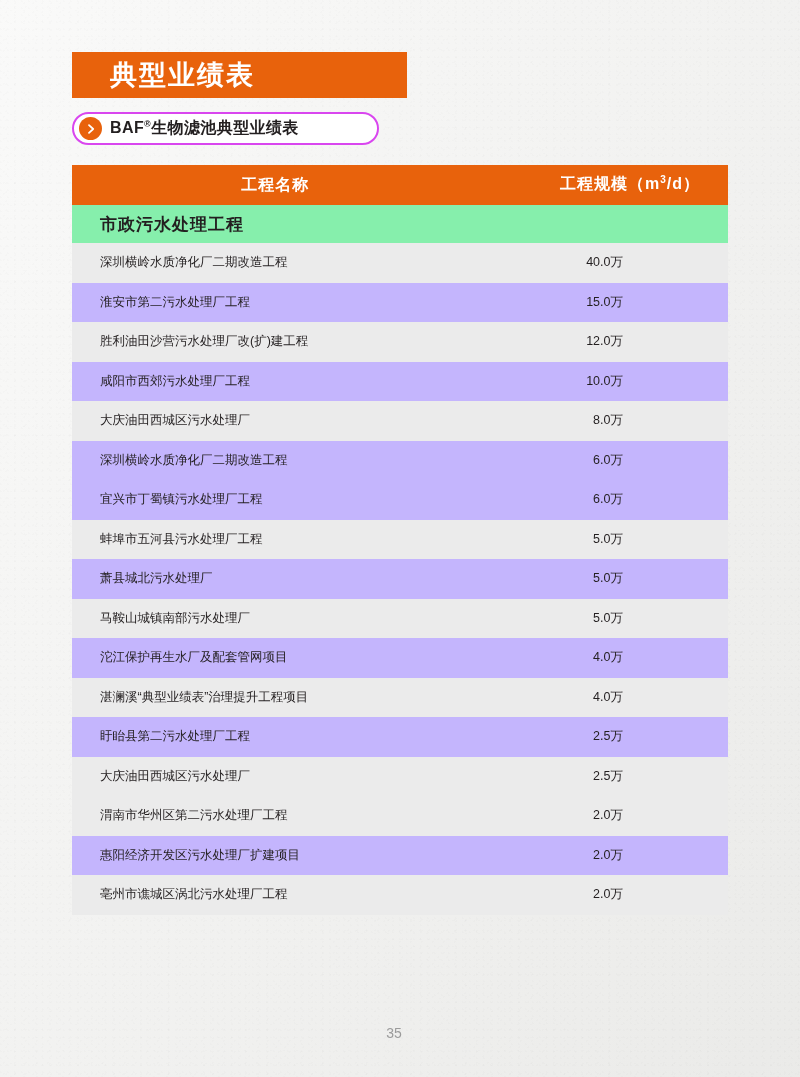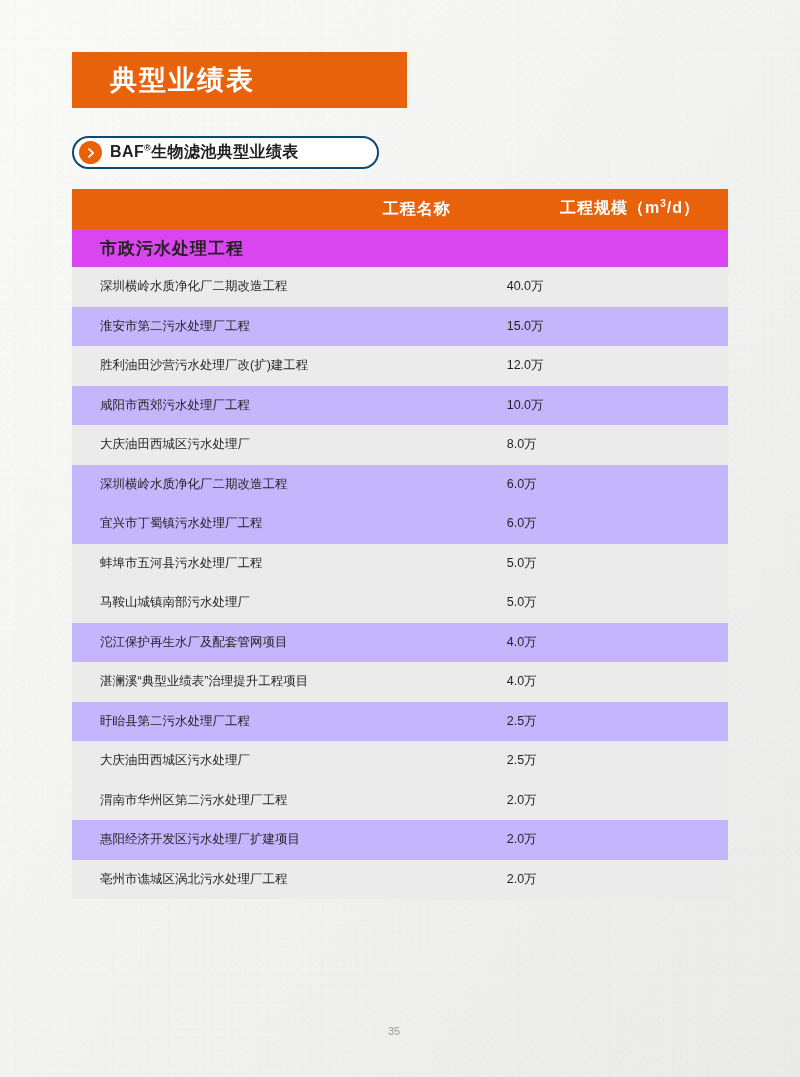--- a/index.html
+++ b/index.html
@@ -31,41 +31,41 @@
     position: relative;
     width: 800px;
     height: 1077px;
     box-sizing: border-box;
     padding: 52px 72px 0 72px;
   }
 
   
   .title-banner {
     width: 335px;
-    height: 56px;
+    height: 46px;
     background: #e8620c;
     display: flex;
     align-items: center;
     padding-left: 38px;
     box-sizing: border-box;
   }
   .title-banner .title-text {
     color: #ffffff;
     font-size: 27px;
     font-weight: bold;
     letter-spacing: 2px;
     line-height: 1;
   }
 
   
   .subtitle-pill {
-    margin-top: 28px;
+    margin-top: 14px;
     height: 33px;
     width: 307px;
-    border: 2px solid #0c4a6e;
+    border: 2px solid #d946ef;
     border-radius: 17px;
     background: #ffffff;
     display: flex;
     align-items: center;
     box-sizing: border-box;
     padding-left: 5px;
   }
   .pill-chevron {
     width: 23px;
     height: 23px;
@@ -100,54 +100,54 @@
   .perf-table thead th {
     background: #e8620c;
     color: #ffffff;
     height: 40px;
     font-size: 16px;
     font-weight: bold;
     letter-spacing: 1px;
     padding: 0 28px;
     box-sizing: border-box;
   }
-  .perf-table thead th.col-name { text-align: right; width: 62%; }
+  .perf-table thead th.col-name { text-align: center; width: 62%; }
   .perf-table thead th.col-scale { text-align: right; width: 38%; }
   .perf-table thead th sup { font-size: 10px; }
 
   tr.section-row td {
-    background: #d946ef;
+    background: #86efac;
     height: 38px;
     font-size: 17px;
     font-weight: bold;
     color: #231f20;
     padding: 0 28px;
     letter-spacing: 1px;
   }
 
   tr.data-row td {
     height: 39.5px;
     font-size: 12.5px;
     color: #231f20;
     padding: 0 28px;
     box-sizing: border-box;
   }
   tr.data-row td.cell-name { text-align: left; }
-  tr.data-row td.cell-scale { text-align: left; padding-right: 105px; }
+  tr.data-row td.cell-scale { text-align: right; padding-right: 105px; }
   tr.data-row.odd td { background: #ebebeb; }
   tr.data-row.even td { background: #c4b5fd; }
 
   
   .page-number {
     position: absolute;
     left: 0;
     right: 12px;
     top: 1025px;
     text-align: center;
-    font-size: 11px;
+    font-size: 14px;
     color: #9b9b9b;
   }
 </style>
 </head>
 <body>
 
 <div class="paper-texture"></div>
 
 <div class="page">
 
@@ -200,20 +200,24 @@
           <td class="cell-scale">6.0万</td>
         </tr>
         <tr class="data-row even">
           <td class="cell-name">宜兴市丁蜀镇污水处理厂工程</td>
           <td class="cell-scale">6.0万</td>
         </tr>
         <tr class="data-row odd">
           <td class="cell-name">蚌埠市五河县污水处理厂工程</td>
           <td class="cell-scale">5.0万</td>
         </tr>
+        <tr class="data-row even">
+          <td class="cell-name">萧县城北污水处理厂</td>
+          <td class="cell-scale">5.0万</td>
+        </tr>
         <tr class="data-row odd">
           <td class="cell-name">马鞍山城镇南部污水处理厂</td>
           <td class="cell-scale">5.0万</td>
         </tr>
         <tr class="data-row even">
           <td class="cell-name">沱江保护再生水厂及配套管网项目</td>
           <td class="cell-scale">4.0万</td>
         </tr>
         <tr class="data-row odd">
           <td class="cell-name">湛澜溪“典型业绩表”治理提升工程项目</td>

